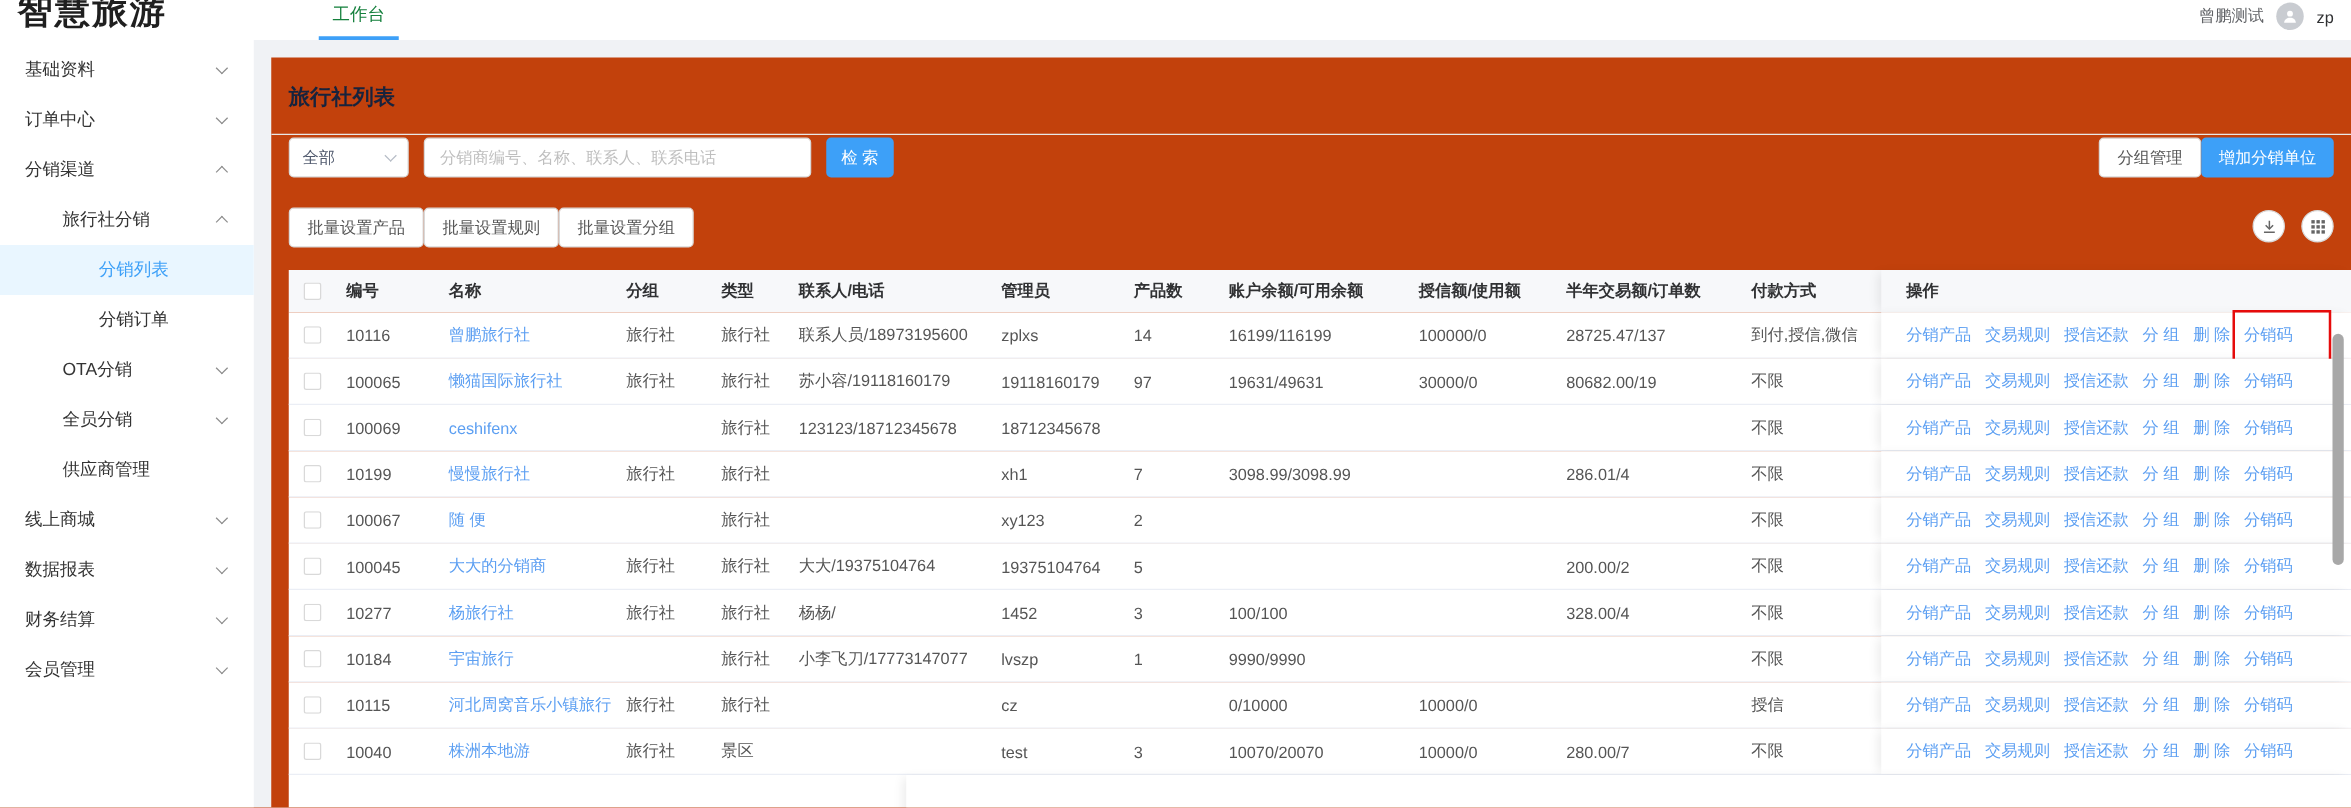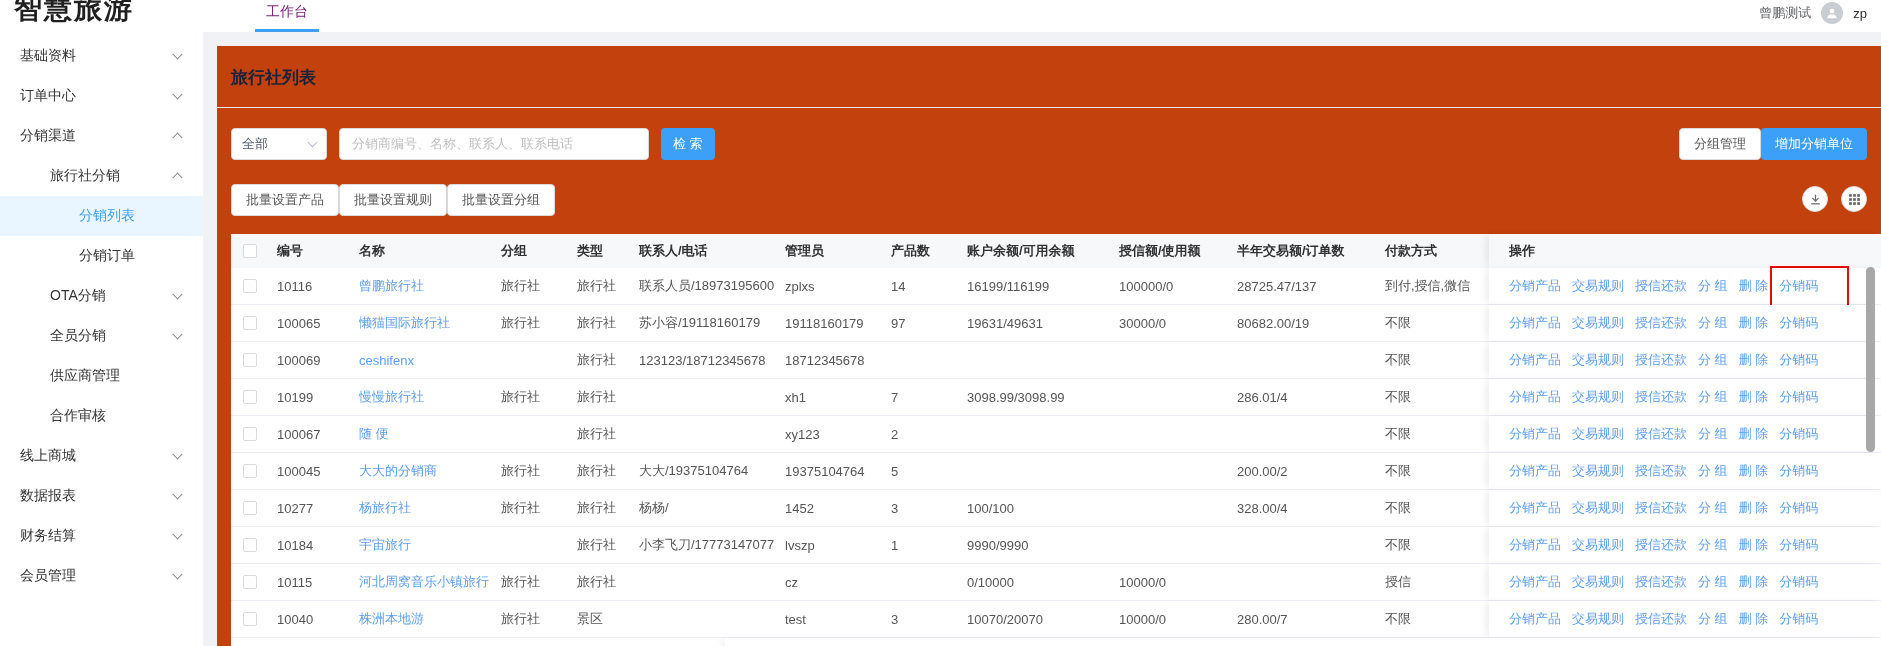--- a/index.html
+++ b/index.html
@@ -2,21 +2,21 @@
 <html><head>
 <meta charset="utf-8">
 <style>
   * { margin:0; padding:0; box-sizing:border-box; }
   html,body { width:1881px; height:646px; overflow:hidden; }
   body { font-family:"Liberation Sans","DejaVu Sans",sans-serif; background:#f0f2f5; position:relative; font-size:13px; color:#555; }
 
   
   .topbar { position:absolute; left:0; top:0; width:1881px; height:32px; background:#fff; z-index:20; }
   .logo { position:absolute; left:14px; top:-10px; font-size:28px; font-weight:bold; color:#1f1f1f; letter-spacing:2px; white-space:nowrap; }
-  .top-tab { position:absolute; left:255px; top:0; width:64px; height:32px; text-align:center; font-size:14px; color:#701a75; line-height:22px; cursor:pointer; }
+  .top-tab { position:absolute; left:255px; top:0; width:64px; height:32px; text-align:center; font-size:14px; color:#15803d; line-height:22px; cursor:pointer; }
   .top-tab .underline { position:absolute; left:0; bottom:0; width:64px; height:3px; background:#3da0f8; }
   .top-right { position:absolute; right:14px; top:0; height:26px; display:flex; align-items:center; gap:10px; }
   .org-name { color:#606266; font-size:13px; }
   .avatar { width:22px; height:22px; border-radius:50%; background:#c9ccd1; display:flex; align-items:center; justify-content:center; }
   .user-name { color:#303133; font-size:13px; }
 
   
   .sidebar { position:absolute; left:0; top:32px; width:203px; height:614px; background:#fff; padding-top:4px; z-index:10; }
   .side-item { height:40px; display:flex; align-items:center; position:relative; font-size:14px; color:#333; cursor:pointer; }
   .side-item.lv1 { padding-left:20px; }
@@ -25,21 +25,21 @@
   .side-item.active { background:#e9f6ff; color:#3da0f8; }
   .chev { position:absolute; right:22px; width:7px; height:7px; border-right:1.4px solid #8c8c8c; border-bottom:1.4px solid #8c8c8c; }
   .chev.down { transform:rotate(45deg); margin-top:-3px; }
   .chev.up { transform:rotate(-135deg); margin-top:3px; }
 
   
   .card { position:absolute; left:217px; top:46px; width:1664px; height:600px; background:#c2410c; overflow:hidden; }
   .card-title { padding:20px 20px 0 14px; font-size:17px; font-weight:bold; color:#17233d; }
   .title-divider { margin-top:18px; border-bottom:1px solid #e8e8e8; }
 
-  .filter-row { position:relative; margin:20px 14px 0 14px; height:32px; display:flex; align-items:center; }
+  .filter-row { position:relative; margin:2px 14px 0 14px; height:32px; display:flex; align-items:center; }
   .select-box { width:96px; height:32px; border:1px solid #d9d9d9; border-radius:4px; display:flex; align-items:center; padding:0 10px; color:#515a6e; position:relative; background:#fff; cursor:pointer; margin-right:12px; }
   .select-box .chev { right:10px; border-color:#b6bcc6; }
   .search-input { width:310px; height:32px; border:1px solid #d9d9d9; border-radius:4px; padding:0 12px; font-size:13px; color:#333; margin-right:12px; font-family:Liberation Mono, monospace; }
   .search-input::placeholder { color:#bfbfbf; }
   .btn-primary { height:32px; background:#3da0f8; color:#fff; border:none; border-radius:4px; font-size:13px; padding:0 12px; cursor:pointer; font-family:inherit; }
   .btn-plain { height:32px; background:#fff; color:#555; border:1px solid #d9d9d9; border-radius:4px; font-size:13px; padding:0 14px; cursor:pointer; font-family:inherit; }
   .filter-right { position:absolute; right:0; top:0; display:flex; }
   .btn-add { width:106px; }
 
   .batch-row { position:relative; margin:24px 14px 0 14px; height:32px; display:flex; }
@@ -50,21 +50,21 @@
   .table { margin:18px 0 0 14px; width:1650px; }
   .t-head { display:flex; height:34px; background:#f7f8fa; align-items:center; font-weight:bold; color:#303133; }
   .t-row { display:flex; height:37px; align-items:center; border-bottom:1px solid #ebeef5; background:#fff; }
   .cell { padding:0 8px; white-space:nowrap; overflow:hidden; }
   .c-check { width:38px; display:flex; justify-content:center; }
   .c-id { width:82px; }
   .c-name { width:142px; }
   .c-group { width:76px; }
   .c-type { width:62px; }
   .c-contact { width:146px; }
-  .c-admin { width:106px; }
+  .c-admin { width:106px;margin-left:16px; }
   .c-products { width:76px; }
   .c-balance { width:152px; }
   .c-credit { width:118px; }
   .c-half { width:148px; }
   .c-pay { width:112px; }
   .c-actions { flex:1; padding:0 0 0 20px; height:100%; display:flex; align-items:center; background:#fff; box-shadow:-5px 0 8px -2px rgba(0,0,0,0.08); position:relative; overflow:visible; }
   .t-head .c-actions { background:#f7f8fa; }
   .checkbox { width:14px; height:14px; border:1px solid #d9d9d9; border-radius:2px; background:#fff; cursor:pointer; }
   a.tlink { color:#5c9ff2; text-decoration:none; cursor:pointer; }
   .act-link { color:#5c9ff2; margin-right:11px; cursor:pointer; white-space:nowrap; position:relative; }
@@ -120,23 +120,20 @@
       <span>OTA分销</span>
       <span class="chev down"></span>
     </div>
     <div class="side-item lv2">
       <span>全员分销</span>
       <span class="chev down"></span>
     </div>
     <div class="side-item lv2">
       <span>供应商管理</span>
     </div>
-    <div class="side-item lv2">
-      <span>合作审核</span>
-    </div>
     <div class="side-item lv1">
       <span>线上商城</span>
       <span class="chev down"></span>
     </div>
     <div class="side-item lv1">
       <span>数据报表</span>
       <span class="chev down"></span>
     </div>
     <div class="side-item lv1">
       <span>财务结算</span>

